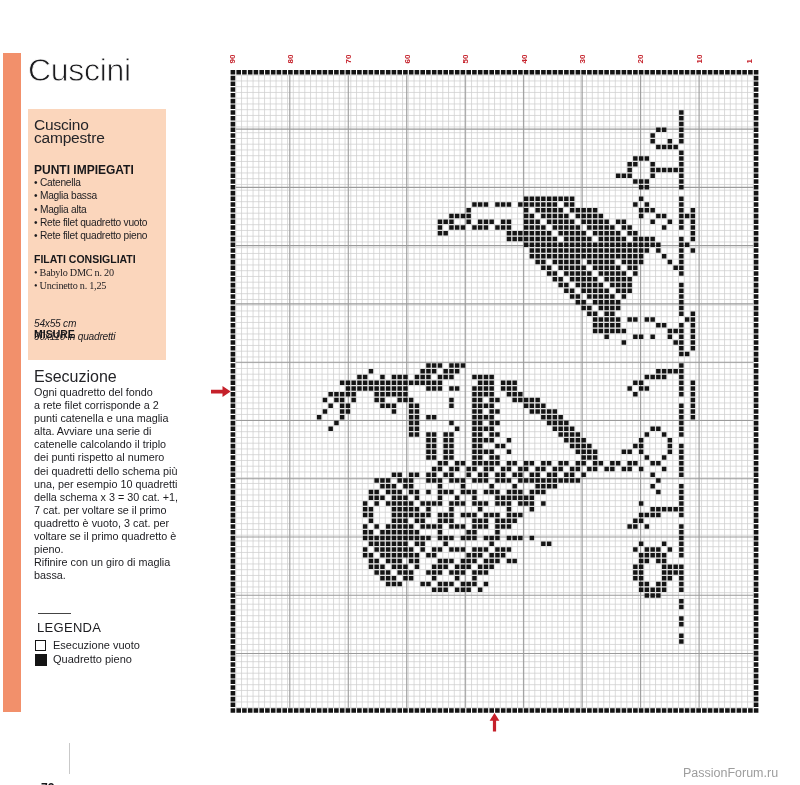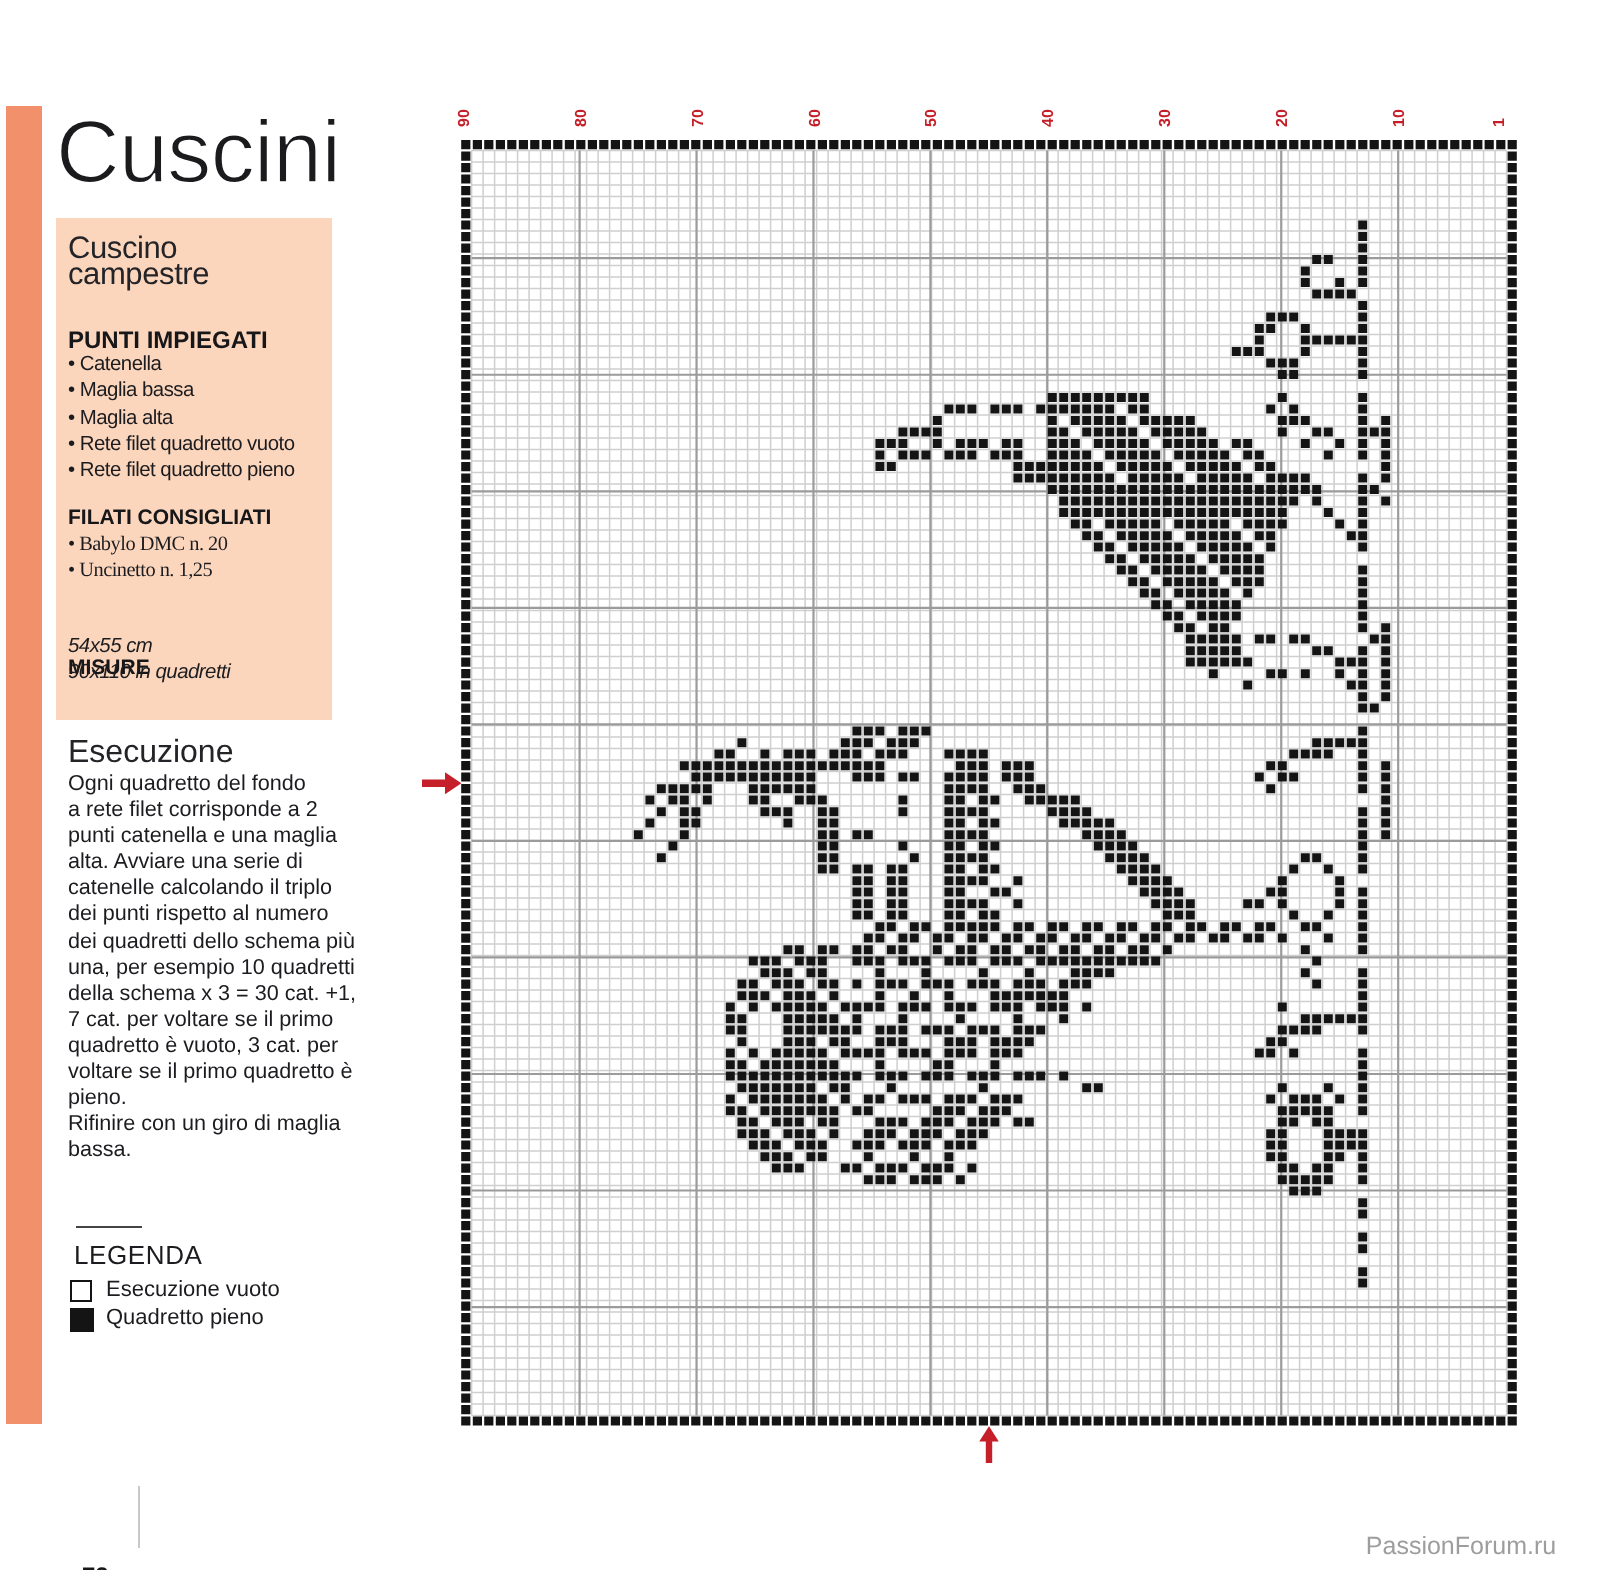--- a/index.html
+++ b/index.html
@@ -2,21 +2,21 @@
 <html><head><meta charset="utf-8">
 <style>
   html,body{margin:0;padding:0;background:#fff;}
   body{width:800px;height:785px;position:relative;font-family:"Liberation Sans",sans-serif;overflow:hidden;}
   .abs{position:absolute;}
 </style></head>
 <body>
 
 <div class="abs" style="left:3px;top:53px;width:18px;height:659px;background:#f2906b;"></div>
 
-<div class="abs" style="left:28px;top:52px;font-size:44px;letter-spacing:-0.3px;color:#1b1b1e;-webkit-text-stroke:0.8px #fff;">Cuscini</div>
+<div class="abs" style="left:28px;top:52px;font-size:32px;letter-spacing:-0.3px;color:#1b1b1e;-webkit-text-stroke:0.8px #fff;">Cuscini</div>
 
 <div class="abs" style="left:28px;top:109px;width:138px;height:251px;background:#fbd6bc;"></div>
 
 <div class="abs" style="left:34px;top:118px;font-size:15.5px;line-height:13px;color:#242428;letter-spacing:-0.2px;">Cuscino<br>campestre</div>
 
 <div class="abs" style="left:34px;top:163px;font-size:12px;font-weight:bold;color:#17171a;">PUNTI IMPIEGATI</div>
 
 <div class="abs" style="left:34px;top:176px;font-size:10.2px;line-height:13.3px;letter-spacing:-0.25px;color:#1c1c20;">• Catenella<br>• Maglia bassa<br>• Maglia alta<br>• Rete filet quadretto vuoto<br>• Rete filet quadretto pieno</div>
 
 <div class="abs" style="left:34px;top:253px;font-size:10.5px;font-weight:bold;color:#17171a;text-align:center;">FILATI CONSIGLIATI</div>

